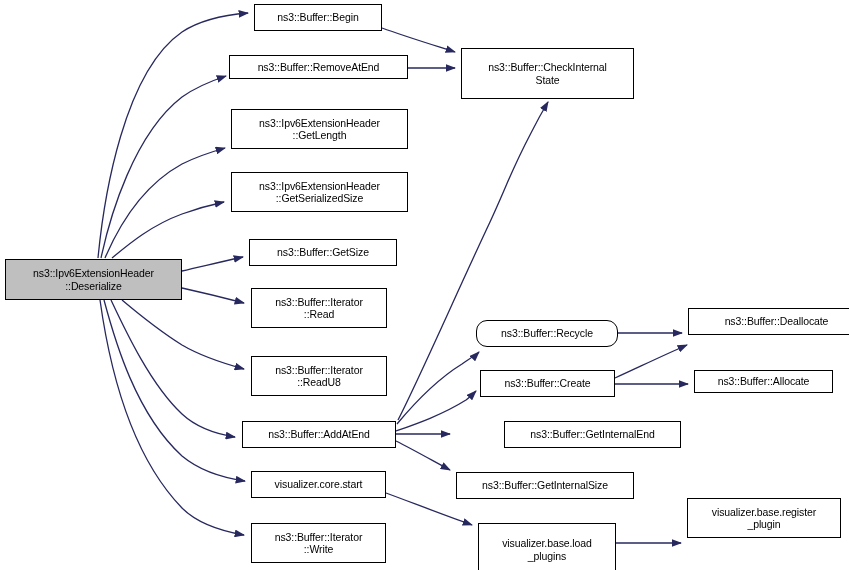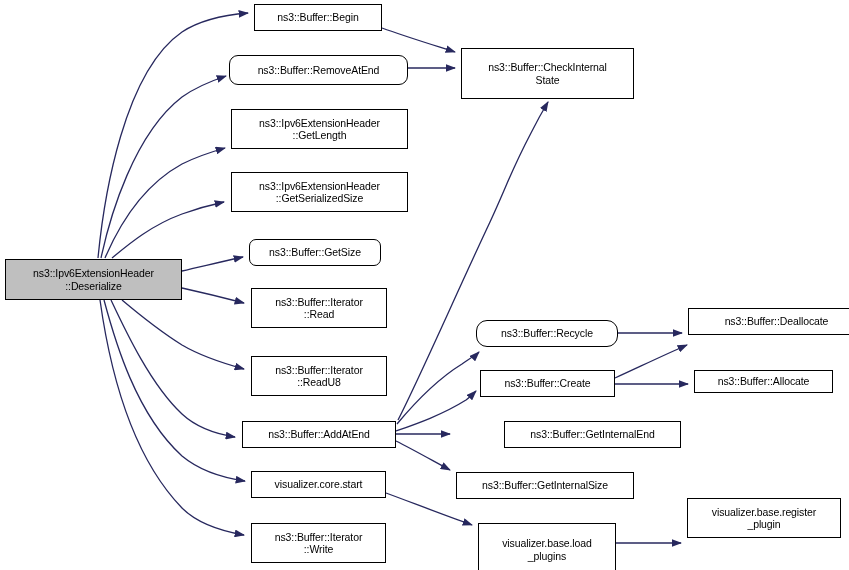--- a/index.html
+++ b/index.html
@@ -84,26 +84,26 @@
         <path d="M 615,378 C 637,368 664,355 687,345" fill="none" stroke="#27285e" stroke-width="1.3" marker-end="url(#arrowhead)"></path>
         <path d="M 615,384 C 640,384 664,384 688,384" fill="none" stroke="#27285e" stroke-width="1.3" marker-end="url(#arrowhead)"></path>
         <path d="M 386,493 C 413,503 444,515 472,525" fill="none" stroke="#27285e" stroke-width="1.3" marker-end="url(#arrowhead)"></path>
         <path d="M 616,543 C 638,543 659,543 681,543" fill="none" stroke="#27285e" stroke-width="1.3" marker-end="url(#arrowhead)"></path>
       </g>
   </svg>
   <div id="nodes-group">
       <div class="gnode root" style="left: 5px; top: 259px; width: 177px; height: 41px;"><span class="nlabel">ns3::Ipv6ExtensionHeader
 ::Deserialize</span></div>
       <div class="gnode" style="left: 254px; top: 4px; width: 128px; height: 27px;"><span class="nlabel">ns3::Buffer::Begin</span></div>
-      <div class="gnode" style="left: 229px; top: 55px; width: 179px; height: 30px; border-radius: 9px;"><span class="nlabel">ns3::Buffer::RemoveAtEnd</span></div>
+      <div class="gnode" style="left: 229px; top: 55px; width: 179px; height: 24px;"><span class="nlabel">ns3::Buffer::RemoveAtEnd</span></div>
       <div class="gnode" style="left: 231px; top: 109px; width: 177px; height: 40px;"><span class="nlabel">ns3::Ipv6ExtensionHeader
 ::GetLength</span></div>
       <div class="gnode" style="left: 231px; top: 172px; width: 177px; height: 40px;"><span class="nlabel">ns3::Ipv6ExtensionHeader
 ::GetSerializedSize</span></div>
-      <div class="gnode" style="left: 249px; top: 239px; width: 132px; height: 27px; border-radius: 7px;"><span class="nlabel">ns3::Buffer::GetSize</span></div>
+      <div class="gnode" style="left: 249px; top: 239px; width: 148px; height: 27px;"><span class="nlabel">ns3::Buffer::GetSize</span></div>
       <div class="gnode" style="left: 251px; top: 288px; width: 136px; height: 40px;"><span class="nlabel">ns3::Buffer::Iterator
 ::Read</span></div>
       <div class="gnode" style="left: 251px; top: 356px; width: 136px; height: 40px;"><span class="nlabel">ns3::Buffer::Iterator
 ::ReadU8</span></div>
       <div class="gnode" style="left: 242px; top: 421px; width: 154px; height: 27px; align-items: center;"><span class="nlabel">ns3::Buffer::AddAtEnd</span></div>
       <div class="gnode" style="left: 251px; top: 471px; width: 135px; height: 27px;"><span class="nlabel">visualizer.core.start</span></div>
       <div class="gnode" style="left: 251px; top: 523px; width: 135px; height: 40px;"><span class="nlabel">ns3::Buffer::Iterator
 ::Write</span></div>
       <div class="gnode" style="left: 461px; top: 48px; width: 173px; height: 51px;"><span class="nlabel">ns3::Buffer::CheckInternal
 State</span></div>

